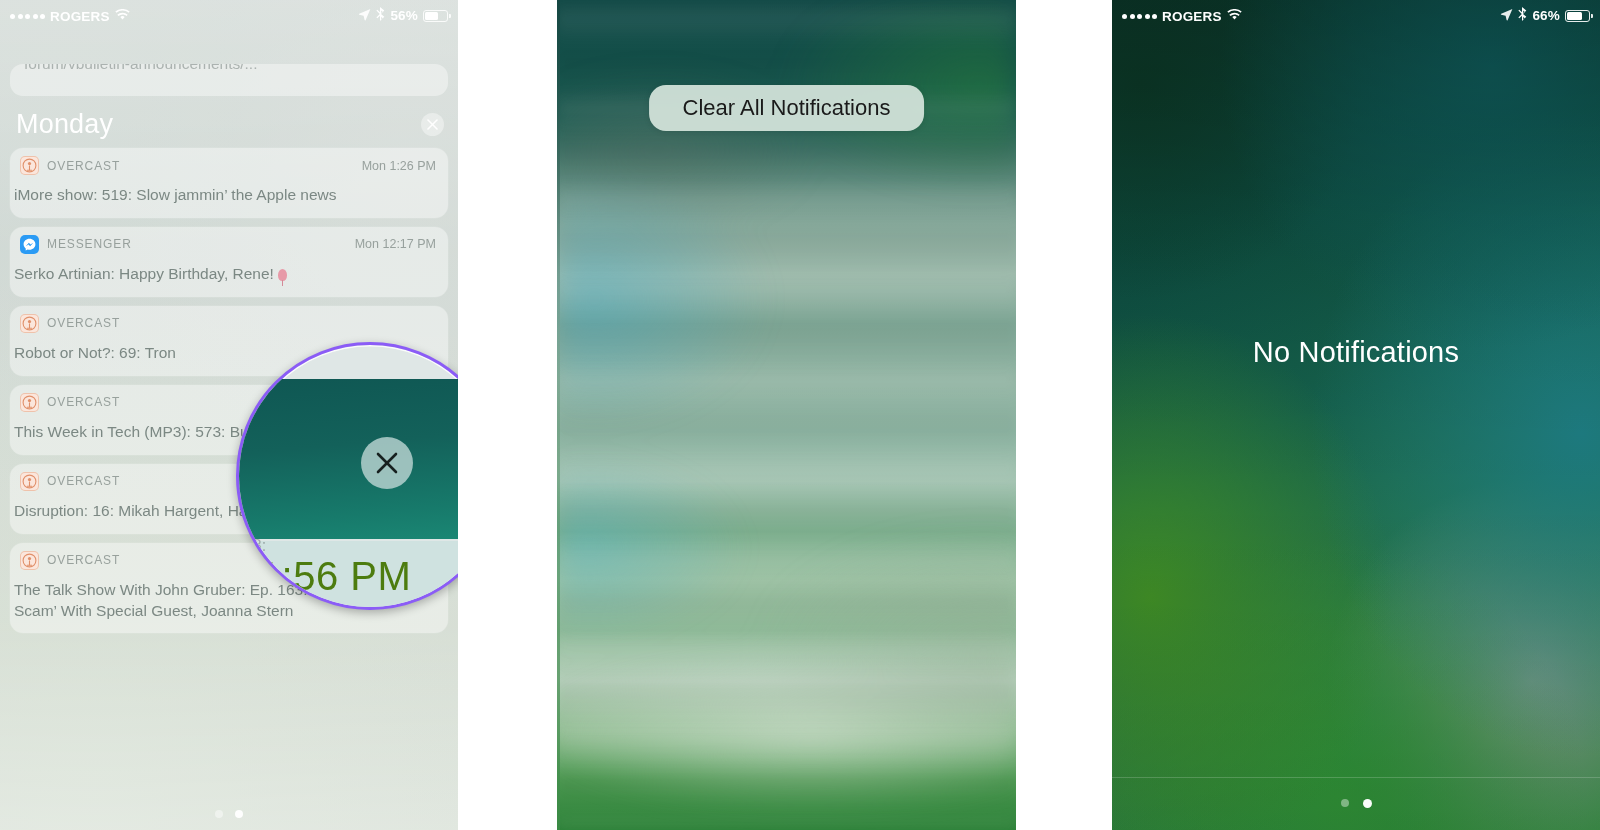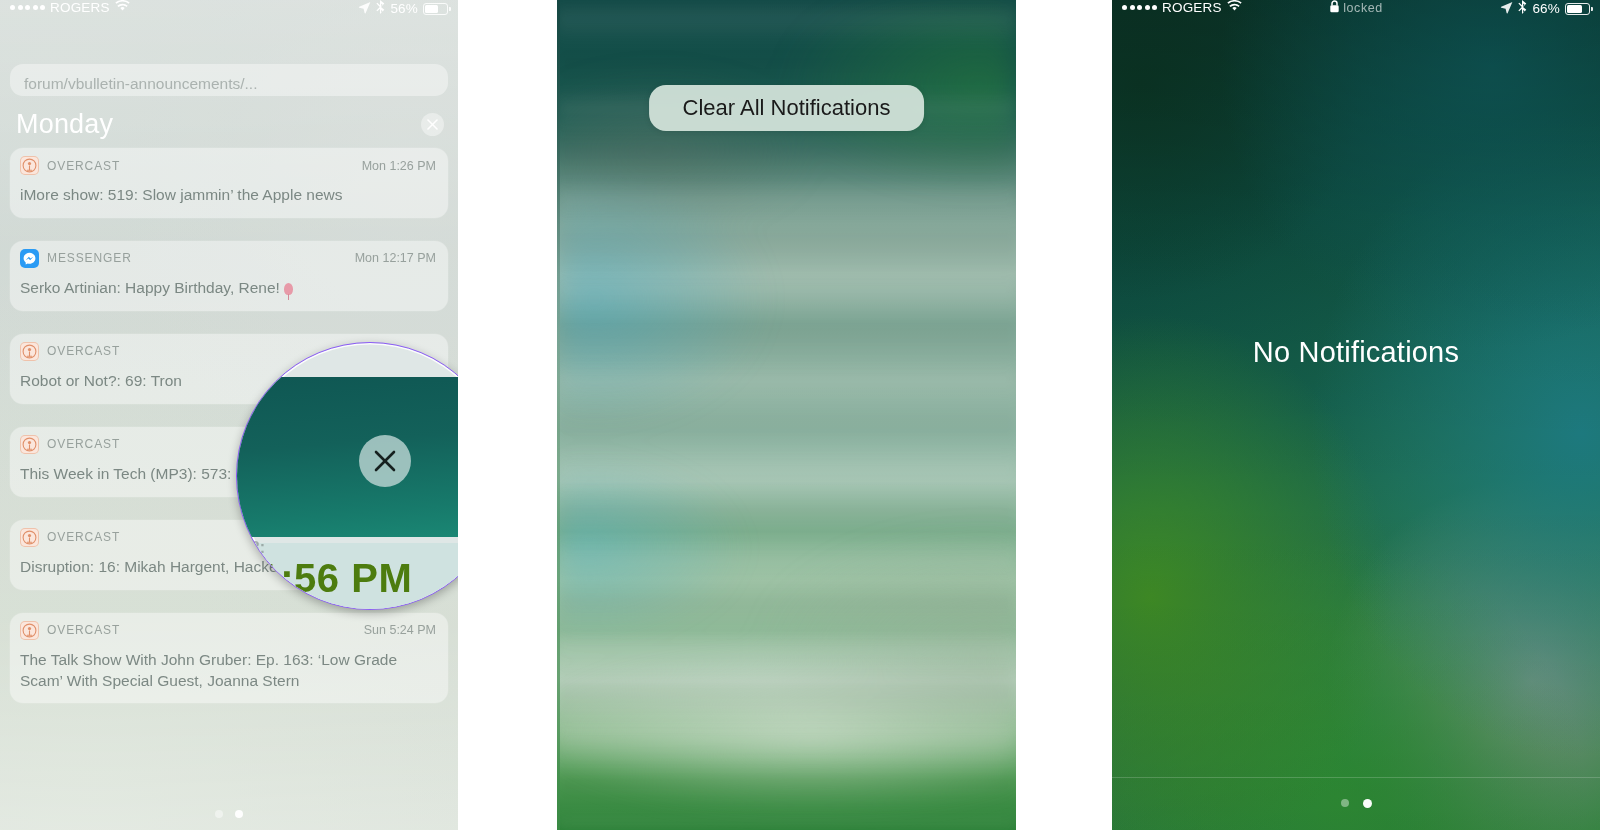--- a/index.html
+++ b/index.html
@@ -81,22 +81,22 @@
       radial-gradient(70% 40% at 6% 10%,  #0c3a28 0%, rgba(12,58,40,0) 65%),
       radial-gradient(60% 35% at 86% 82%, #7d9a86 0%, rgba(125,154,134,0) 70%),
       linear-gradient(160deg,#0c3d31 0%, #0d4a3e 25%, #15604b 48%, #2a7a46 72%, #2d8c3a 100%);
   }
   .wall-3::after {
     content:""; position:absolute; inset:0;
     background: linear-gradient(180deg, rgba(0,0,0,0.22) 0%, rgba(0,0,0,0.05) 26%, rgba(0,0,0,0) 60%, rgba(0,0,0,0.08) 100%);
   }
 
   
-  .statusbar { position: relative; height: 24px; display: flex; align-items: flex-start;
-    padding: 0 10px; font-size: 13px; letter-spacing: .2px; }
+  .statusbar { position: relative; height: 24px; display: flex; align-items: flex-end;
+    padding: 0 10px; font-size: 13px; letter-spacing: .2px; font-weight: bold; }
   .sb-left { display:flex; align-items:center; gap:5px; }
   .sb-center { position:absolute; left:0; right:0; text-align:center; display:flex; justify-content:center; align-items:center; gap:3px; pointer-events:none; }
   .sb-right { margin-left:auto; display:flex; align-items:center; gap:5px; }
   .dots { display:flex; gap:2.5px; align-items:center; }
   .dots i { width:5px; height:5px; border-radius:50%; display:block; }
   .carrier { font-size:13.5px; }
   .pct { font-size:13.5px; }
   .batt { position:relative; width:25px; height:12px; border-radius:3px; border:1.4px solid; display:inline-block; }
   .batt .fill { position:absolute; left:1px; top:1px; bottom:1px; border-radius:1.5px; }
   .batt::after { content:""; position:absolute; right:-3.5px; top:3.5px; width:2px; height:4px; border-radius:0 1px 1px 0; background:currentColor; }
@@ -108,51 +108,51 @@
   .searchbar { margin: 6px 10px 0 10px; height: 34px; border-radius: 10px;
     display:flex; align-items:center; padding: 0 10px; gap: 8px; }
   .search-1 { background: rgba(255,255,255,0.30); }
   .search-3 { background: rgba(255,255,255,0.14); }
   .search-ph { font-size: 17px; flex: 1; }
   .ph-1 { color: rgba(255,255,255,0.78); }
   .ph-3 { color: rgba(255,255,255,0.72); }
 
   
   .nclist { position:absolute; left:0; right:0; top:64px; bottom:0; padding: 0 10px; }
-  .card { border-radius: 13px; background: rgba(255,255,255,0.42); margin-bottom: 23px; overflow:hidden;
+  .card { border-radius: 13px; background: rgba(255,255,255,0.42); margin-bottom: 9px; overflow:hidden;
           box-shadow: 0 0 0 .5px rgba(255,255,255,0.18); }
   .card-head { display:flex; align-items:center; gap:8px; padding: 8px 12px 4px 10px; }
   .appicon { width:19px; height:19px; border-radius:5px; flex:none; position:relative; }
   .appname { font-size:12px; letter-spacing:.9px; color: rgba(120,132,128,0.72); text-transform:uppercase; }
   .ntime { margin-left:auto; font-size:12.5px; color: rgba(120,132,128,0.72); }
-  .card-body { padding: 6px 14px 12px 10px; font-size:15.5px; line-height:1.35; color: rgba(108,122,117,0.88); }
+  .card-body { padding: 6px 14px 12px 4px; font-size:15.5px; line-height:1.35; color: rgba(108,122,117,0.88); }
   .daygroup { display:flex; align-items:center; padding: 4px 4px 8px 6px; }
   .dayname { font-size: 27px; color:#ffffff; font-weight:300; letter-spacing:.2px; }
   .clear-x { margin-left:auto; width:23px; height:23px; border-radius:50%;
     background: rgba(255,255,255,0.40); display:flex; align-items:center; justify-content:center; }
   .partial-card { border-radius: 13px; background: rgba(255,255,255,0.40); height:32px; overflow:hidden; position:relative; margin-bottom:9px; }
-  .partial-card span { position:absolute; top:-9px; left:14px; font-size:15.5px; color: rgba(120,132,128,0.55); white-space:nowrap;margin-top:20px; }
+  .partial-card span { position:absolute; top:-9px; left:14px; font-size:15.5px; color: rgba(120,132,128,0.55); white-space:nowrap; }
 
   
   .ic-overcast { background:#fbe6dc; box-shadow: inset 0 0 0 1px rgba(224,150,110,.45); }
   .ic-messenger { background:#2b9bf4; }
 
   
   .balloon { display:inline-block; width:9px; height:12px; border-radius:50% 50% 45% 45%;
              background:#e79aa8; vertical-align:-2px; position:relative; margin-left:4px; }
   .balloon::after{ content:""; position:absolute; left:4px; top:11px; width:1px; height:6px; background:#d48a98; }
 
   
   .pagedots { position:absolute; left:0; right:0; bottom:12px; display:flex; justify-content:center; gap:12px; }
   .pagedots i { width:8px; height:8px; border-radius:50%; display:block; }
 
   
   .loupe { position:absolute; left:236px; top:342px; width:268px; height:268px; border-radius:50%;
-    border:1px solid #8b5cf6; box-shadow: 0 3px 10px rgba(0,0,0,.28), inset 0 0 0 1.5px rgba(255,255,255,.85);
-    overflow:hidden; background:#dfe7e6;font-weight:bold; }
+    border:3px solid #8b5cf6; box-shadow: 0 3px 10px rgba(0,0,0,.28), inset 0 0 0 1.5px rgba(255,255,255,.85);
+    overflow:hidden; background:#dfe7e6; }
   .loupe-inner { position:absolute; inset:0; }
   .loupe-band { position:absolute; left:-16px; right:-58px; top:34px; height:160px;
     border-radius: 0 0 16px 16px;
     background: linear-gradient(175deg,#0f5753 0%, #13615a 40%, #177a6b 78%, #1b8a76 100%); }
   .loupe-x { position:absolute; left:122px; top:92px; width:52px; height:52px; border-radius:50%;
     background: rgba(190,215,213,0.80); display:flex; align-items:center; justify-content:center; }
   .loupe-time { position:absolute; left:0; right:0; bottom:8px; text-align:left;
     font-size:40px; color:#4d7c0f; letter-spacing:.5px; }
   .loupe-lowercard { position:absolute; left:-18px; right:-56px; bottom:-6px; height:72px;
     border-radius:16px 16px 0 0; background:#cfe2e0; }
@@ -386,29 +386,20 @@
         </span>
         <span class="carrier">ROGERS</span>
         <span>
           <svg width="15" height="12" viewBox="0 0 15 12">
               <path d="M7.5 10.6l2.2-2.6a3.4 3.4 0 0 0-4.4 0z" fill="#fff"></path>
               <path d="M7.5 5.6c1.5 0 2.9.5 4 1.5l1.2-1.4A8 8 0 0 0 7.5 3.7a8 8 0 0 0-5.2 2L3.5 7.1a6.1 6.1 0 0 1 4-1.5z" fill="#fff"></path>
               <path d="M7.5 1.6c2.3 0 4.4.8 6 2.2l1.2-1.4A10.7 10.7 0 0 0 7.5 0 10.7 10.7 0 0 0 .3 2.4l1.2 1.4a9 9 0 0 1 6-2.2z" fill="#fff"></path>
             </svg>
         </span>
       </div>
-      <div class="sb-center">
-        <span>
-          <svg width="11" height="13" viewBox="0 0 11 13">
-              <path d="M3 5.5V3.6a2.5 2.5 0 0 1 5 0v1.9" fill="none" stroke="#fff" stroke-width="1.5"></path>
-              <rect x="1.3" y="5.3" width="8.4" height="7" rx="1.4" fill="#fff"></rect>
-            </svg>
-        </span>
-        <span class="lockword">locked</span>
-      </div>
       <div class="sb-right">
         <span>
           <svg width="13" height="13" viewBox="0 0 13 13">
               <path d="M12.4 1.1 1.2 5.8c-.5.2-.4.9.1 1l4.3 1 1 4.3c.1.5.8.6 1 .1L12.4 1.1z" fill="#fff" opacity=".9"></path>
             </svg>
         </span>
         <span>
           <svg width="9" height="14" viewBox="0 0 9 14">
               <path d="M4 0v5.3L1.3 2.7.4 3.6 3.8 7 .4 10.4l.9.9L4 8.7V14l4.3-4.3L5 6.9 8.3 3.6 4 0zm1.2 3.4L6.6 4.8 5.2 6.2V3.4zm0 6.4 1.4 1.4-1.4 1.4V9.8z" fill="#fff"></path>
             </svg>

